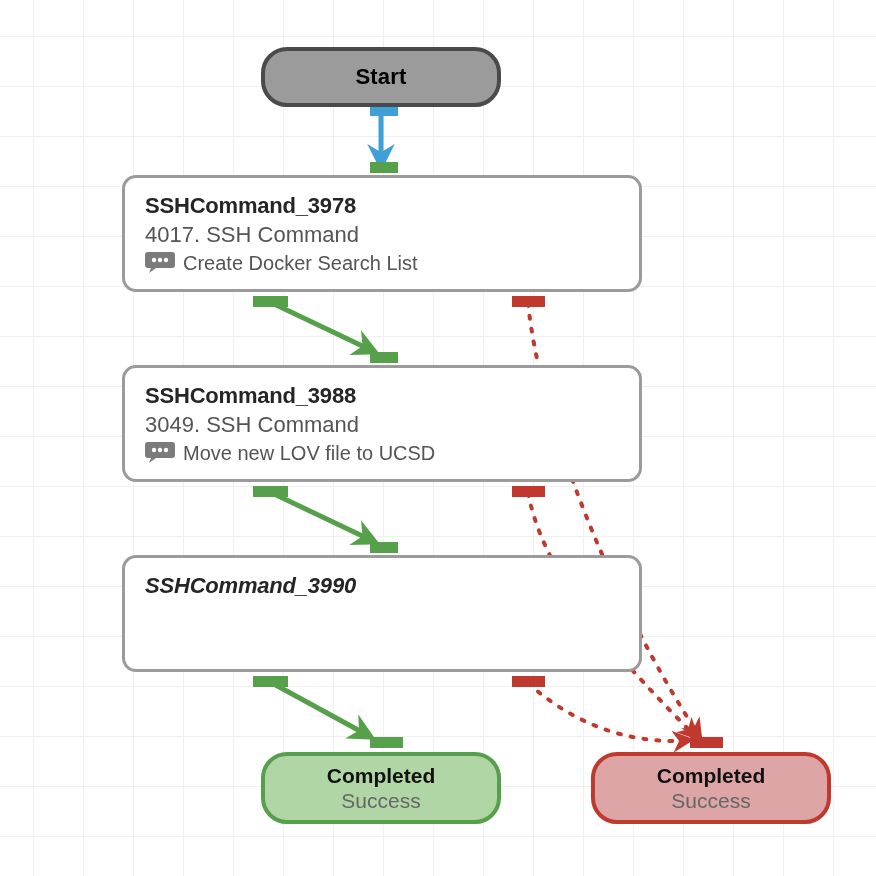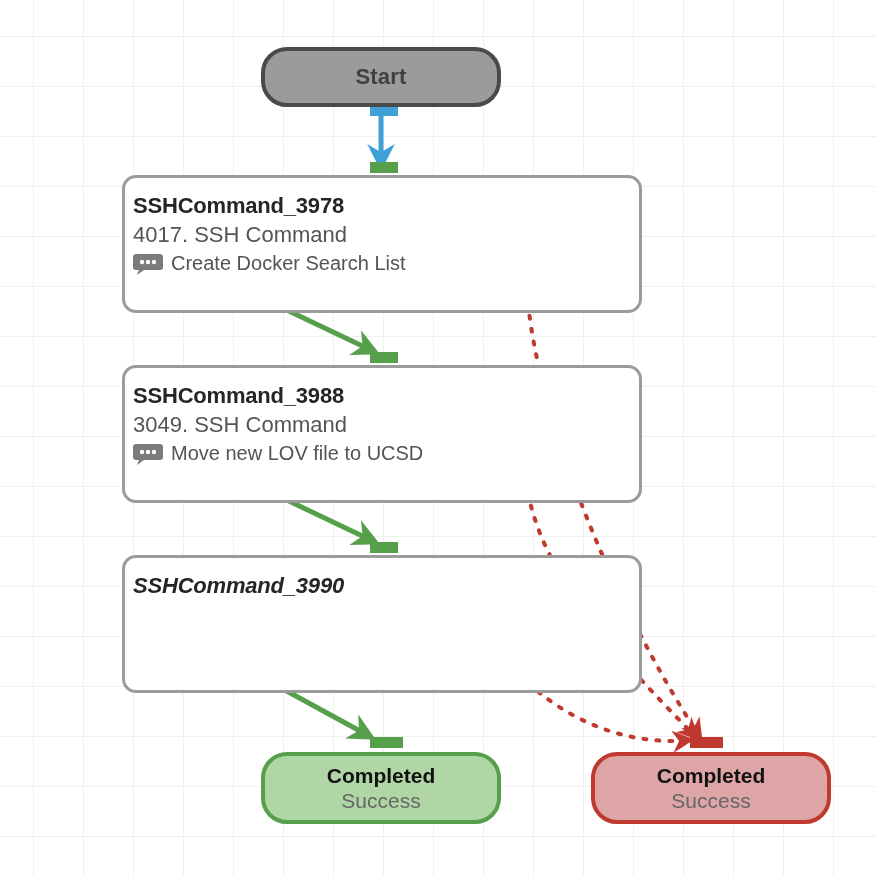--- a/index.html
+++ b/index.html
@@ -45,21 +45,21 @@
   }
   .pill-start {
     left: 261px;
     top: 47px;
     width: 240px;
     height: 60px;
     background: #9b9b9b;
     border: 4px solid #4a4a4a;
   }
   .pill-start .pill-title {
-    color: #404040;
+    color: #000000;
     font-size: 22px;
     font-weight: bold;
     letter-spacing: .2px;
   }
   .pill-success {
     left: 261px;
     top: 752px;
     width: 240px;
     height: 72px;
     background: #b0d6a6;
@@ -85,42 +85,42 @@
     font-weight: normal;
     line-height: 25px;
   }
 
   
   .card {
     position: absolute;
     box-sizing: border-box;
     left: 122px;
     width: 520px;
-    height: 138px;
+    height: 117px;
     background: #ffffff;
     border: 3px solid #9b9b9b;
     border-radius: 14px;
-    padding: 14px 0 0 8px;
+    padding: 14px 0 0 20px;
   }
   .card-title {
     font-size: 22px;
     font-weight: bold;
     color: #252525;
     line-height: 28px;
     letter-spacing: -.2px;
   }
   .card-sub {
     font-size: 22px;
     font-weight: normal;
     color: #545454;
     line-height: 30px;
   }
   .card-comment {
     display: flex;
-    align-items: flex-end;
+    align-items: flex-start;
     margin-top: 1px;
   }
   .bubble-icon {
     width: 30px;
     height: 22px;
     flex: 0 0 auto;
     margin-right: 8px;
   }
   .card-comment-text {
     font-size: 20px;

